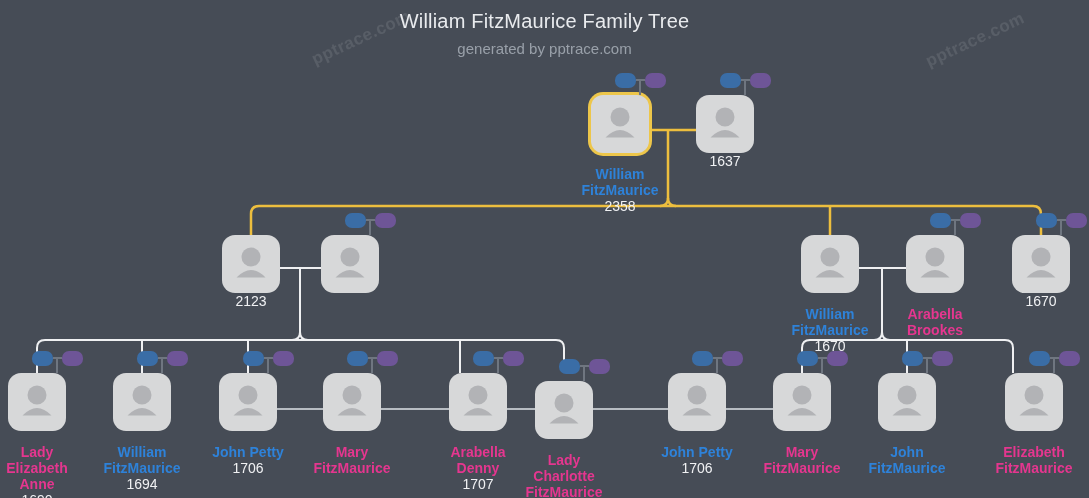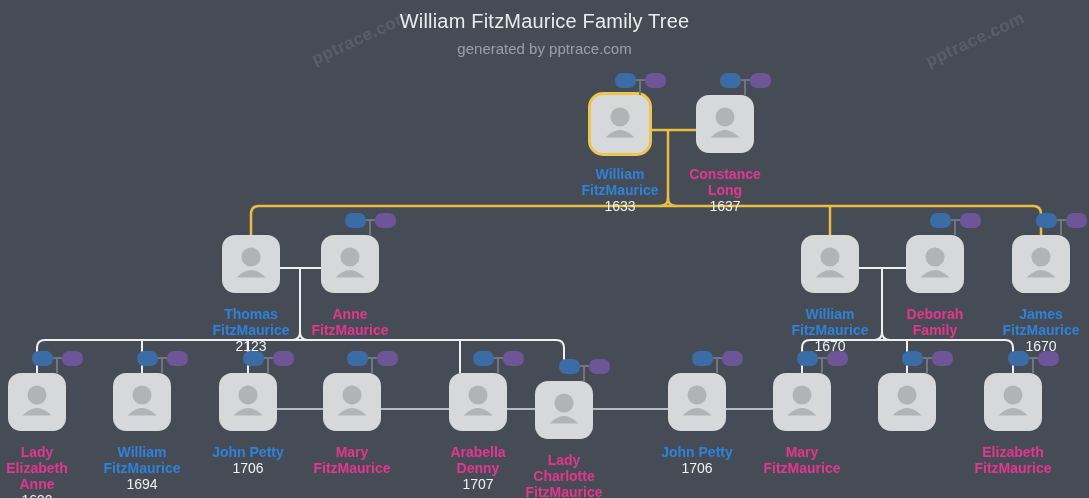--- a/index.html
+++ b/index.html
@@ -102,62 +102,59 @@
       <div class="pill blue"></div>
       <div class="pill purple"></div>
       <div class="pill-link"></div>
       <div class="pill-stub"></div>
       <svg width="58" height="58" viewBox="0 0 58 58">
         <circle cx="29" cy="22" r="9.5" fill="#b2b3b6"></circle>
         <path d="M14.5 42.5 Q29 27.5 43.5 42.5 Z" fill="#b2b3b6"></path>
       </svg>
     </div>
     <div class="name male">William FitzMaurice</div>
-    <div class="year">1633</div>
+    <div class="year">2358</div>
   </div>
 
   <div class="person" style="left: 679px; top: 95px;">
     <div class="node">
       <div class="pill blue"></div>
       <div class="pill purple"></div>
       <div class="pill-link"></div>
       <div class="pill-stub"></div>
       <svg width="58" height="58" viewBox="0 0 58 58">
         <circle cx="29" cy="22" r="9.5" fill="#b2b3b6"></circle>
         <path d="M14.5 42.5 Q29 27.5 43.5 42.5 Z" fill="#b2b3b6"></path>
       </svg>
     </div>
-    <div class="name female">Constance Long</div>
     <div class="year">1637</div>
   </div>
 
   <div class="person" style="left: 205px; top: 235px;">
     <div class="node">
 
       <svg width="58" height="58" viewBox="0 0 58 58">
         <circle cx="29" cy="22" r="9.5" fill="#b2b3b6"></circle>
         <path d="M14.5 42.5 Q29 27.5 43.5 42.5 Z" fill="#b2b3b6"></path>
       </svg>
     </div>
-    <div class="name male">Thomas FitzMaurice</div>
     <div class="year">2123</div>
   </div>
 
   <div class="person" style="left: 304px; top: 235px;">
     <div class="node">
       <div class="pill blue"></div>
       <div class="pill purple"></div>
       <div class="pill-link"></div>
       <div class="pill-stub"></div>
       <svg width="58" height="58" viewBox="0 0 58 58">
         <circle cx="29" cy="22" r="9.5" fill="#b2b3b6"></circle>
         <path d="M14.5 42.5 Q29 27.5 43.5 42.5 Z" fill="#b2b3b6"></path>
       </svg>
     </div>
-    <div class="name female">Anne FitzMaurice</div>
     <div class="year"></div>
   </div>
 
   <div class="person" style="left: 784px; top: 235px;">
     <div class="node">
 
       <svg width="58" height="58" viewBox="0 0 58 58">
         <circle cx="29" cy="22" r="9.5" fill="#b2b3b6"></circle>
         <path d="M14.5 42.5 Q29 27.5 43.5 42.5 Z" fill="#b2b3b6"></path>
       </svg>
@@ -170,36 +167,35 @@
     <div class="node">
       <div class="pill blue"></div>
       <div class="pill purple"></div>
       <div class="pill-link"></div>
       <div class="pill-stub"></div>
       <svg width="58" height="58" viewBox="0 0 58 58">
         <circle cx="29" cy="22" r="9.5" fill="#b2b3b6"></circle>
         <path d="M14.5 42.5 Q29 27.5 43.5 42.5 Z" fill="#b2b3b6"></path>
       </svg>
     </div>
-    <div class="name female">Deborah Family</div>
+    <div class="name female">Arabella Brookes</div>
     <div class="year"></div>
   </div>
 
   <div class="person" style="left: 995px; top: 235px;">
     <div class="node">
       <div class="pill blue"></div>
       <div class="pill purple"></div>
       <div class="pill-link"></div>
       <div class="pill-stub"></div>
       <svg width="58" height="58" viewBox="0 0 58 58">
         <circle cx="29" cy="22" r="9.5" fill="#b2b3b6"></circle>
         <path d="M14.5 42.5 Q29 27.5 43.5 42.5 Z" fill="#b2b3b6"></path>
       </svg>
     </div>
-    <div class="name male">James FitzMaurice</div>
     <div class="year">1670</div>
   </div>
 
   <div class="person" style="left: -9px; top: 373px;">
     <div class="node">
       <div class="pill blue"></div>
       <div class="pill purple"></div>
       <div class="pill-link"></div>
       <div class="pill-stub"></div>
       <svg width="58" height="58" viewBox="0 0 58 58">
@@ -320,24 +316,25 @@
     <div class="node">
       <div class="pill blue"></div>
       <div class="pill purple"></div>
       <div class="pill-link"></div>
       <div class="pill-stub"></div>
       <svg width="58" height="58" viewBox="0 0 58 58">
         <circle cx="29" cy="22" r="9.5" fill="#b2b3b6"></circle>
         <path d="M14.5 42.5 Q29 27.5 43.5 42.5 Z" fill="#b2b3b6"></path>
       </svg>
     </div>
-    <div class="year"></div>
-  </div>
-
-  <div class="person" style="left: 967px; top: 373px;">
+    <div class="name male">John FitzMaurice</div>
+    <div class="year"></div>
+  </div>
+
+  <div class="person" style="left: 988px; top: 373px;">
     <div class="node">
       <div class="pill blue"></div>
       <div class="pill purple"></div>
       <div class="pill-link"></div>
       <div class="pill-stub"></div>
       <svg width="58" height="58" viewBox="0 0 58 58">
         <circle cx="29" cy="22" r="9.5" fill="#b2b3b6"></circle>
         <path d="M14.5 42.5 Q29 27.5 43.5 42.5 Z" fill="#b2b3b6"></path>
       </svg>
     </div>

